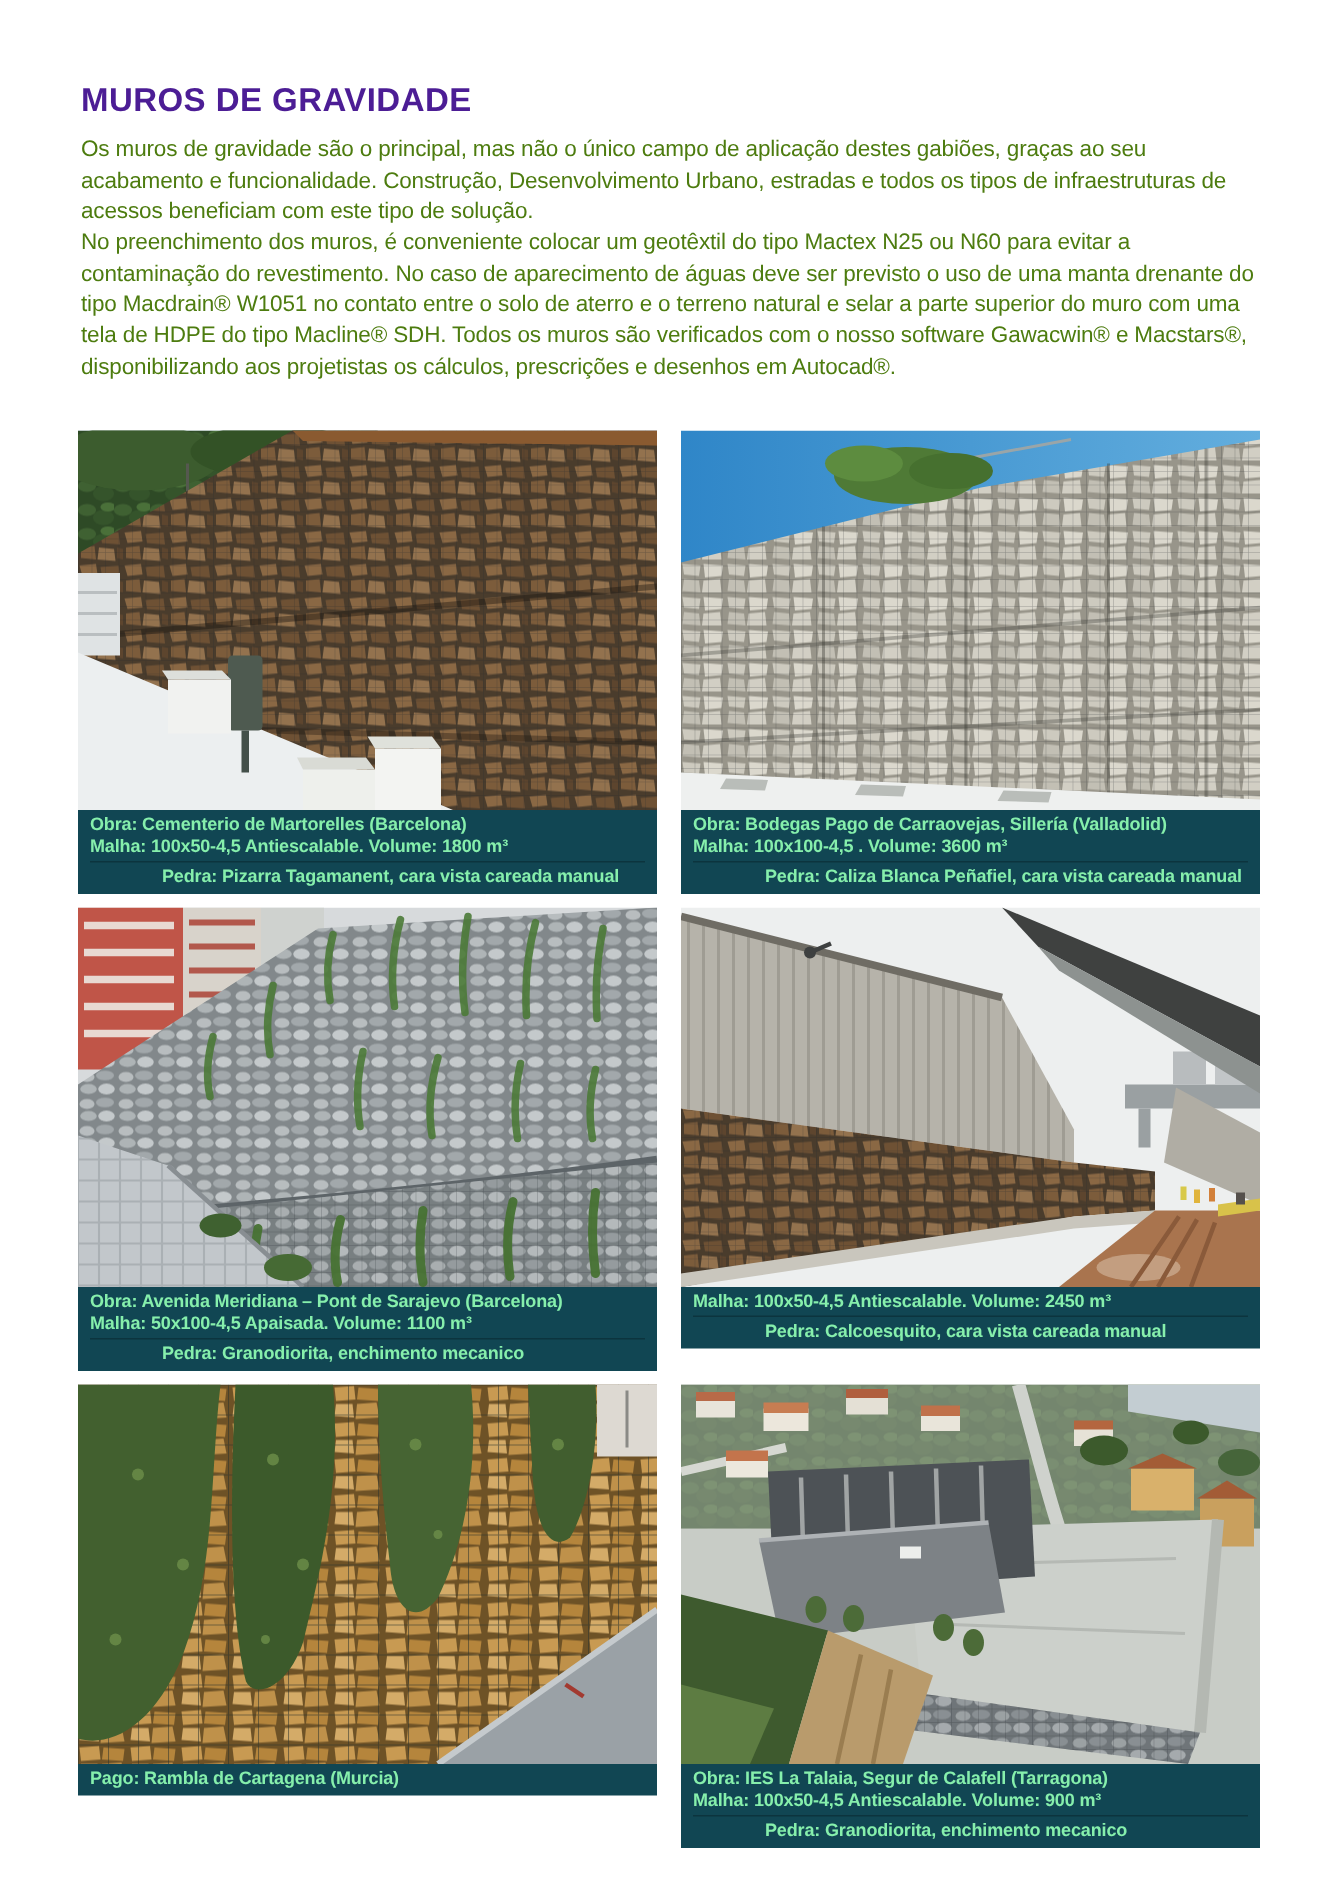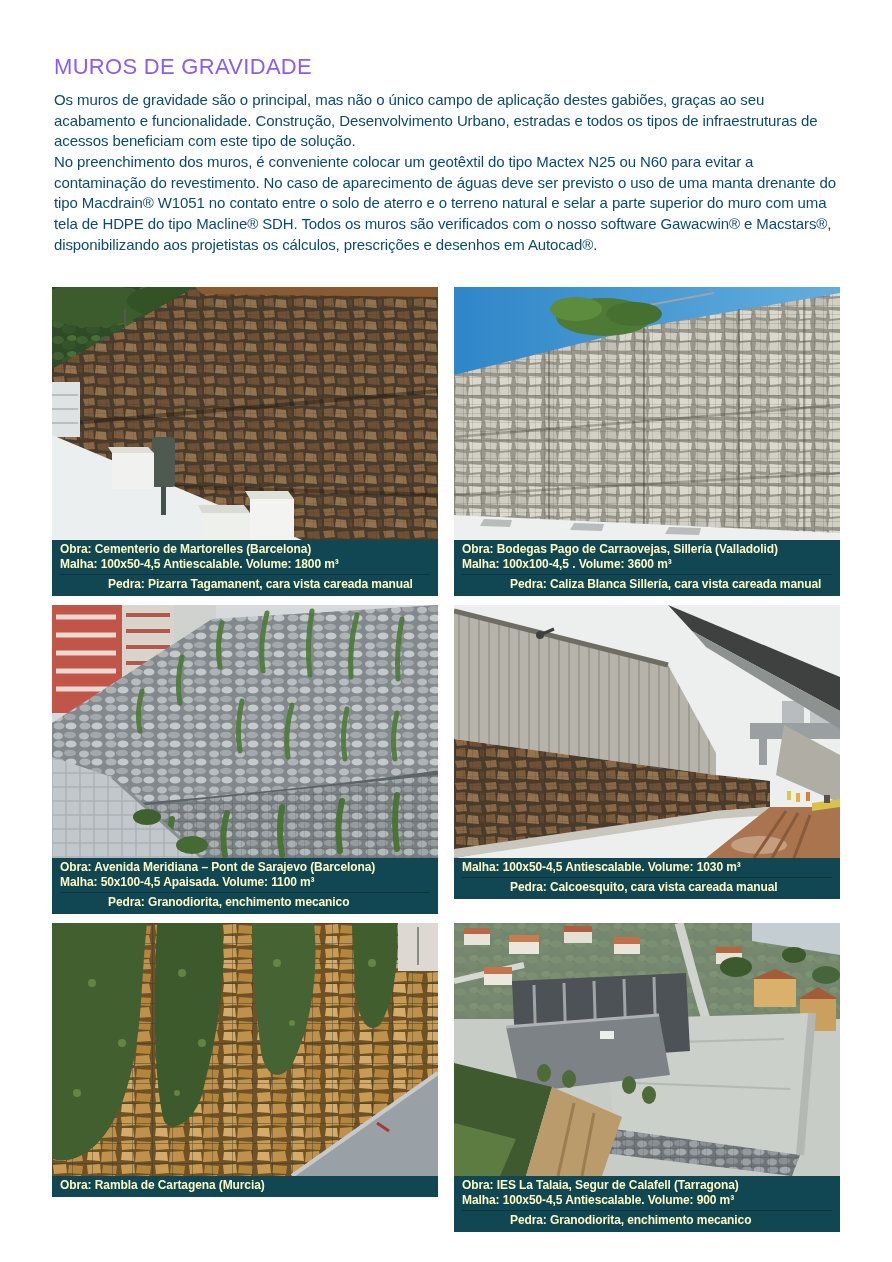--- a/index.html
+++ b/index.html
@@ -2,34 +2,34 @@
 <html><head>
 <meta charset="utf-8">
 <style>
   html,body { margin:0; padding:0; background:#ffffff; }
   .page {
     position:relative; width:892px; height:1262px; background:#ffffff;
     font-family:"Liberation Sans", sans-serif; overflow:hidden; margin:0 auto;
   }
   .content { position:absolute; left:54px; top:54px; width:790px; }
   .page-title {
-    margin:0 0 10px 0; font-size:22px; font-weight:400; color:#8b5cf6;
+    margin:0 0 10px 0; font-size:22px; font-weight:700; color:#4c1d95;
     letter-spacing:0.3px;
   }
   .intro p {
-    margin:0; font-size:15px; line-height:1.38; color:#0c4a6e; letter-spacing:-0.1px;
+    margin:0; font-size:15px; line-height:1.38; color:#4d7c0f; letter-spacing:-0.1px;
   }
   .grid {
     position:absolute; left:52px; top:287px; width:788px;
     display:grid; grid-template-columns:386px 386px; column-gap:16px; row-gap:9px;
   }
   .card { width:386px; }
   .photo { display:block; width:386px; height:253px; }
   .caption {
-    background:#114653; color:#fef9c3; padding:2px 8px 4px 8px;
+    background:#114653; color:#86efac; padding:2px 8px 4px 8px;
   }
   .caption .line {
     font-size:12px; font-weight:700; line-height:15px; white-space:nowrap;
     overflow:hidden; letter-spacing:-0.1px;
   }
   .caption .line.pedra {
     border-top:1px solid rgba(0,0,0,0.25); margin-top:2px; padding-top:2px;padding-left:48px;
   }
 </style>
 </head>
@@ -150,21 +150,21 @@
         <ellipse cx="122" cy="22" rx="26" ry="12" fill="#5d8c3f"></ellipse>
         <ellipse cx="180" cy="27" rx="28" ry="12" fill="#46702f"></ellipse>
         <polygon points="0,228 386,246 386,253 0,253" fill="#eef0ef"></polygon>
         <polygon points="30,232 58,233 56,240 26,239" fill="#b9bdb9"></polygon>
         <polygon points="120,236 150,237 148,244 116,243" fill="#b9bdb9"></polygon>
         <polygon points="215,240 247,241 245,248 211,247" fill="#b9bdb9"></polygon>
       </svg>
       <div class="caption">
         <div class="line">Obra: Bodegas Pago de Carraovejas, Sillería (Valladolid)</div>
         <div class="line">Malha: 100x100-4,5 . Volume: 3600 m³</div>
-        <div class="line pedra">Pedra: Caliza Blanca Sillería, cara vista careada manual</div>
+        <div class="line pedra">Pedra: Caliza Blanca Peñafiel, cara vista careada manual</div>
       </div>
     </div>
 
     <div class="card">
       <svg class="photo" viewBox="0 0 386 253" preserveAspectRatio="none">
         <rect width="386" height="253" fill="#d7dadc"></rect>
         <rect x="0" y="0" width="70" height="108" fill="#c05548"></rect>
         <path d="M4,12 H64 M4,30 H64 M4,48 H64 M4,66 H64 M4,84 H64" stroke="#e8d9d2" stroke-width="5"></path>
         <rect x="70" y="0" width="52" height="72" fill="#d8d3cb"></rect>
         <path d="M74,10 H118 M74,26 H118 M74,42 H118 M74,58 H118" stroke="#b2584c" stroke-width="4"></path>
@@ -228,21 +228,21 @@
         <polygon points="252,253 316,202 386,202 386,253" fill="#a9744e"></polygon>
         <ellipse cx="305" cy="240" rx="28" ry="9" fill="#c9a98d" opacity="0.8"></ellipse>
         <path d="M300,253 L332,206 M318,253 L344,208 M340,253 L356,210" stroke="#8a5a3a" stroke-width="3" fill="none"></path>
         <polygon points="358,198 386,194 386,202 358,206" fill="#d8c24a"></polygon>
         <rect x="333" y="186" width="4" height="9" fill="#d8c94a"></rect>
         <rect x="342" y="188" width="4" height="9" fill="#e0b43c"></rect>
         <rect x="352" y="187" width="4" height="9" fill="#d2803a"></rect>
         <rect x="370" y="190" width="6" height="8" fill="#55504c"></rect>
       </svg>
       <div class="caption">
-        <div class="line">Malha: 100x50-4,5 Antiescalable. Volume: 1030 m³</div>
+        <div class="line">Malha: 100x50-4,5 Antiescalable. Volume: 2450 m³</div>
         <div class="line pedra">Pedra: Calcoesquito, cara vista careada manual</div>
       </div>
     </div>
 
     <div class="card">
       <svg class="photo" viewBox="0 0 386 253" preserveAspectRatio="none">
         <rect width="386" height="253" fill="url(#stGold)"></rect>
         <rect width="386" height="253" fill="url(#mesh2)"></rect>
         <rect x="346" y="0" width="40" height="48" fill="#ddd9d2"></rect>
         <line x1="366" y1="4" x2="366" y2="42" stroke="#8a8a86" stroke-width="2"></line>
@@ -259,21 +259,21 @@
             <circle cx="125" cy="170" r="3"></circle>
           <circle cx="225" cy="40" r="4"></circle>
             <circle cx="240" cy="100" r="3"></circle>
             <circle cx="320" cy="40" r="4"></circle>
         </g>
         <polygon points="386,150 386,253 240,253" fill="#9aa1a6"></polygon>
         <line x1="240" y1="253" x2="386" y2="150" stroke="#c5cacd" stroke-width="4"></line>
         <line x1="325" y1="200" x2="337" y2="208" stroke="#a23a30" stroke-width="3"></line>
       </svg>
       <div class="caption">
-        <div class="line">Obra: Rambla de Cartagena (Murcia)</div>
+        <div class="line">Pago: Rambla de Cartagena (Murcia)</div>
       </div>
     </div>
 
     <div class="card">
       <svg class="photo" viewBox="0 0 386 253" preserveAspectRatio="none">
         <rect width="386" height="253" fill="#c8ccc6"></rect>
         <rect x="0" y="0" width="386" height="96" fill="#9aa694"></rect>
         <rect x="0" y="0" width="386" height="96" fill="url(#trees)" opacity="0.35"></rect>
         <polygon points="298,0 386,0 386,32 298,18" fill="#c3cdd2"></polygon>
         <path d="M225,0 C235,35 242,65 252,96" stroke="#cfd2cd" stroke-width="9" fill="none"></path>

